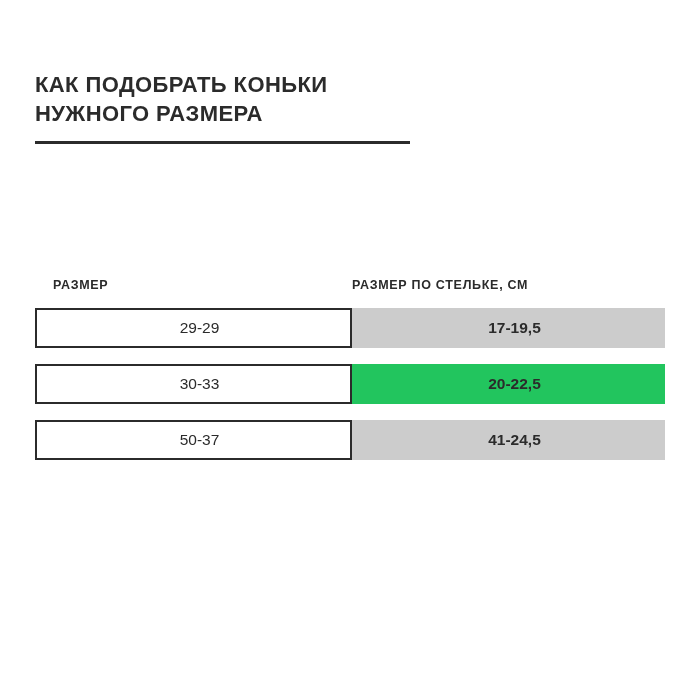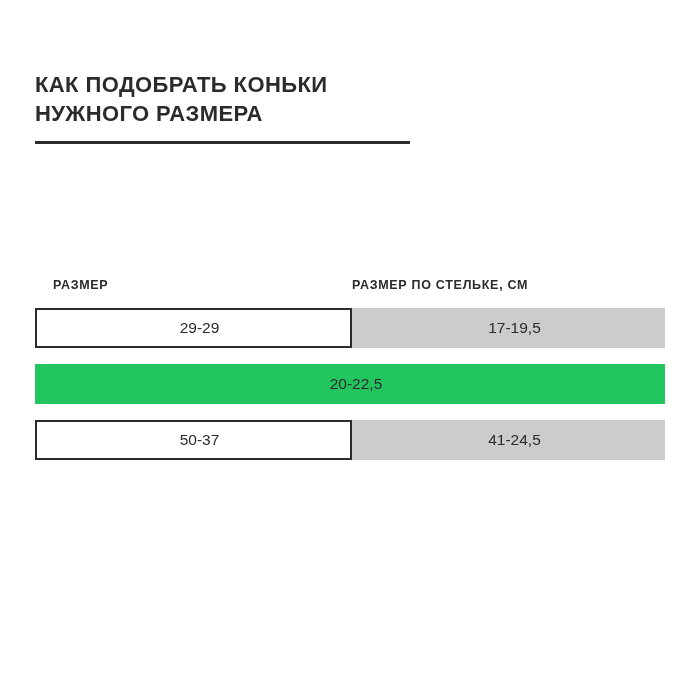--- a/index.html
+++ b/index.html
@@ -84,20 +84,21 @@
     box-sizing: border-box;
     padding-left: 12px;
   }
   .cell.size {
     width: 317px;
     border: 2px solid #2b2b2b;
     background: #ffffff;
   }
   .cell.insole {
     flex: 1;
+    font-weight: bold;
   }
   .row.shade .cell.insole {
     background: #cccccc;
   }
   .row.light .cell.insole {
     background: #22c55e;
   }
 </style>
 </head>
 <body>
@@ -116,20 +117,21 @@
       <div class="head-cell left">РАЗМЕР</div>
       <div class="head-cell right">РАЗМЕР ПО СТЕЛЬКЕ, СМ</div>
     </div>
 
     <div class="row shade">
       <div class="cell size">29-29</div>
       <div class="cell insole">17-19,5</div>
     </div>
 
     <div class="row light">
+      <div class="cell size">30-33</div>
       <div class="cell insole">20-22,5</div>
     </div>
 
     <div class="row shade">
       <div class="cell size">50-37</div>
       <div class="cell insole">41-24,5</div>
     </div>
 
   </div>
 

